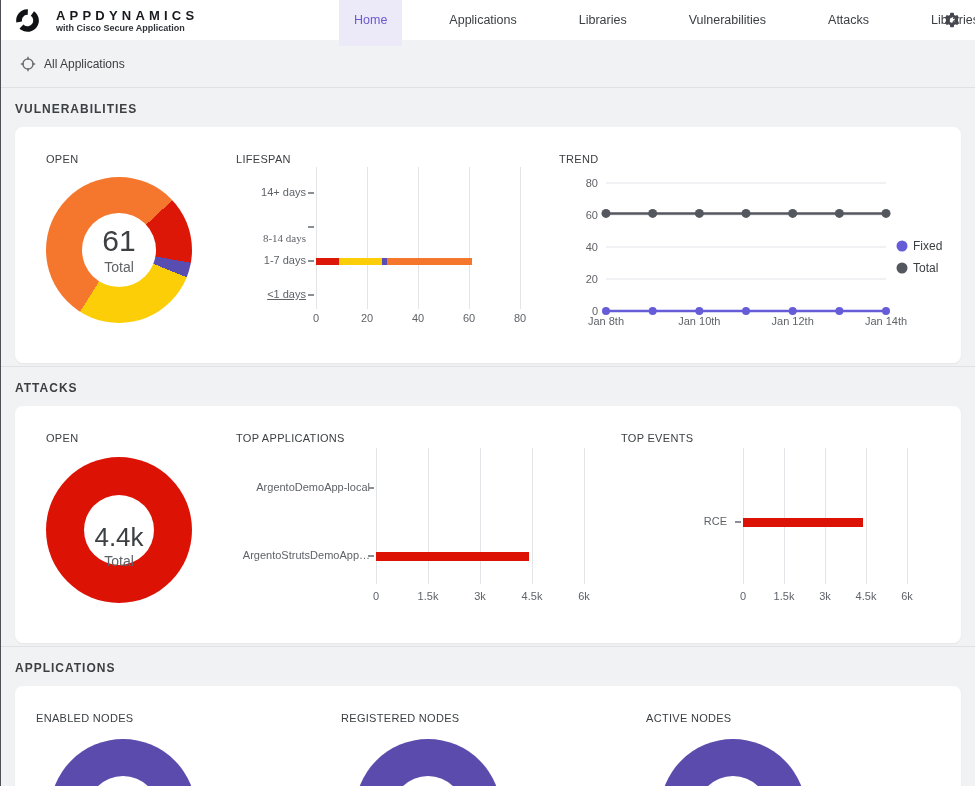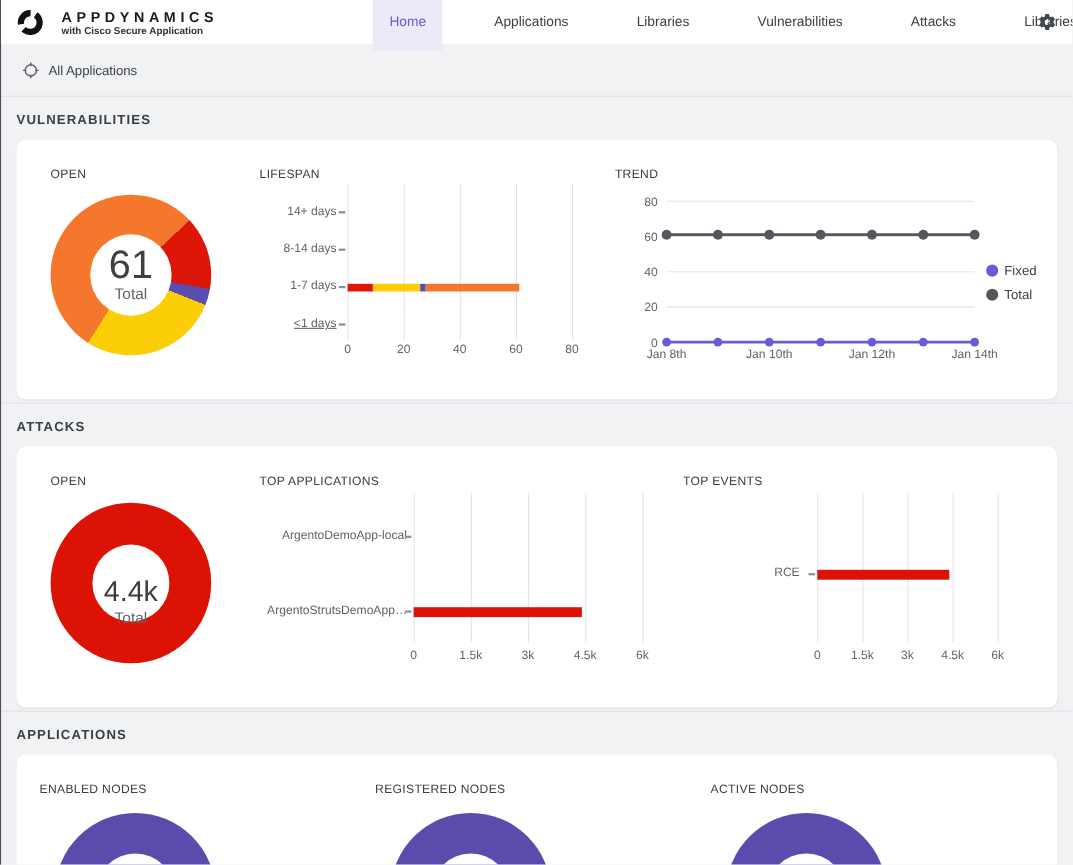--- a/index.html
+++ b/index.html
@@ -35,21 +35,21 @@
   #card-apps { height: 150px; }
 
   .chart-title { position: absolute; font-size: 11px; font-weight: 400; letter-spacing: 0.3px; color: #3C4043; }
 
   
   .donut { position: absolute; border-radius: 50%; }
   .donut-hole { position: absolute; left: 50%; top: 50%; transform: translate(-50%,-50%);
     background: #FFFFFF; border-radius: 50%; }
   .donut-center { position: absolute; inset: 0; display: flex; flex-direction: column;
     align-items: center; justify-content: center; }
-  .donut-value { font-size: 36px; color: #3C4043; line-height: 32px; }
+  .donut-value { font-size: 30px; color: #3C4043; line-height: 32px; }
   .donut.val-sm .donut-value { font-size: 26px; line-height: 28px; margin-top: 32px; }
   .donut-sub { font-size: 14px; color: #5F6368; margin-top: 2px; }
 
   
   .chart-layer { position: absolute; inset: 0; }
   .vline { position: absolute; width: 1px; background: #E3E4E7; }
   .cat-label { position: absolute; font-size: 11px; color: #5F6368; text-align: right; white-space: nowrap; }
   .x-label { position: absolute; font-size: 11px; color: #5F6368; text-align: center; }
   .tick-dash { position: absolute; width: 6px; height: 2px; background: #8A8F94; }
   .bar-seg { position: absolute; }
@@ -111,21 +111,21 @@
       <div class="vline" style="left: 352px; top: 40px; height: 142px;"></div>
       <div class="x-label" style="left: 327px; top: 185px; width: 50px;">20</div>
       <div class="vline" style="left: 403px; top: 40px; height: 142px;"></div>
       <div class="x-label" style="left: 378px; top: 185px; width: 50px;">40</div>
       <div class="vline" style="left: 454px; top: 40px; height: 142px;"></div>
       <div class="x-label" style="left: 429px; top: 185px; width: 50px;">60</div>
       <div class="vline" style="left: 505px; top: 40px; height: 142px;"></div>
       <div class="x-label" style="left: 480px; top: 185px; width: 50px;">80</div>
       <div class="cat-label" style="left: 111px; top: 59px; width: 180px;">14+ days</div>
       <div class="tick-dash" style="left: 293px; top: 65px;"></div>
-      <div class="cat-label" style="left: 111px; top: 93px; width: 180px;">8-14 days</div>
+      <div class="cat-label" style="left: 111px; top: 105px; width: 180px; font-family: Liberation Serif, serif;">8-14 days</div>
       <div class="tick-dash" style="left: 293px; top: 99px;"></div>
       <div class="cat-label" style="left: 111px; top: 127px; width: 180px;">1-7 days</div>
       <div class="tick-dash" style="left: 293px; top: 133px;"></div>
       <div class="cat-label" style="left: 111px; top: 161px; width: 180px; text-decoration: underline;">&lt;1 days</div>
       <div class="tick-dash" style="left: 293px; top: 167px;"></div>
       <div class="bar-seg" style="left: 301px; top: 130.5px; width: 22.95px; height: 7px; background: rgb(220, 23, 8);"></div>
       <div class="bar-seg" style="left: 323.95px; top: 130.5px; width: 43.35px; height: 7px; background: rgb(251, 206, 7);"></div>
       <div class="bar-seg" style="left: 367.3px; top: 130.5px; width: 5.1px; height: 7px; background: rgb(90, 77, 178);"></div>
       <div class="bar-seg" style="left: 372.4px; top: 130.5px; width: 84.15px; height: 7px; background: rgb(245, 119, 46);"></div>
     </div>

